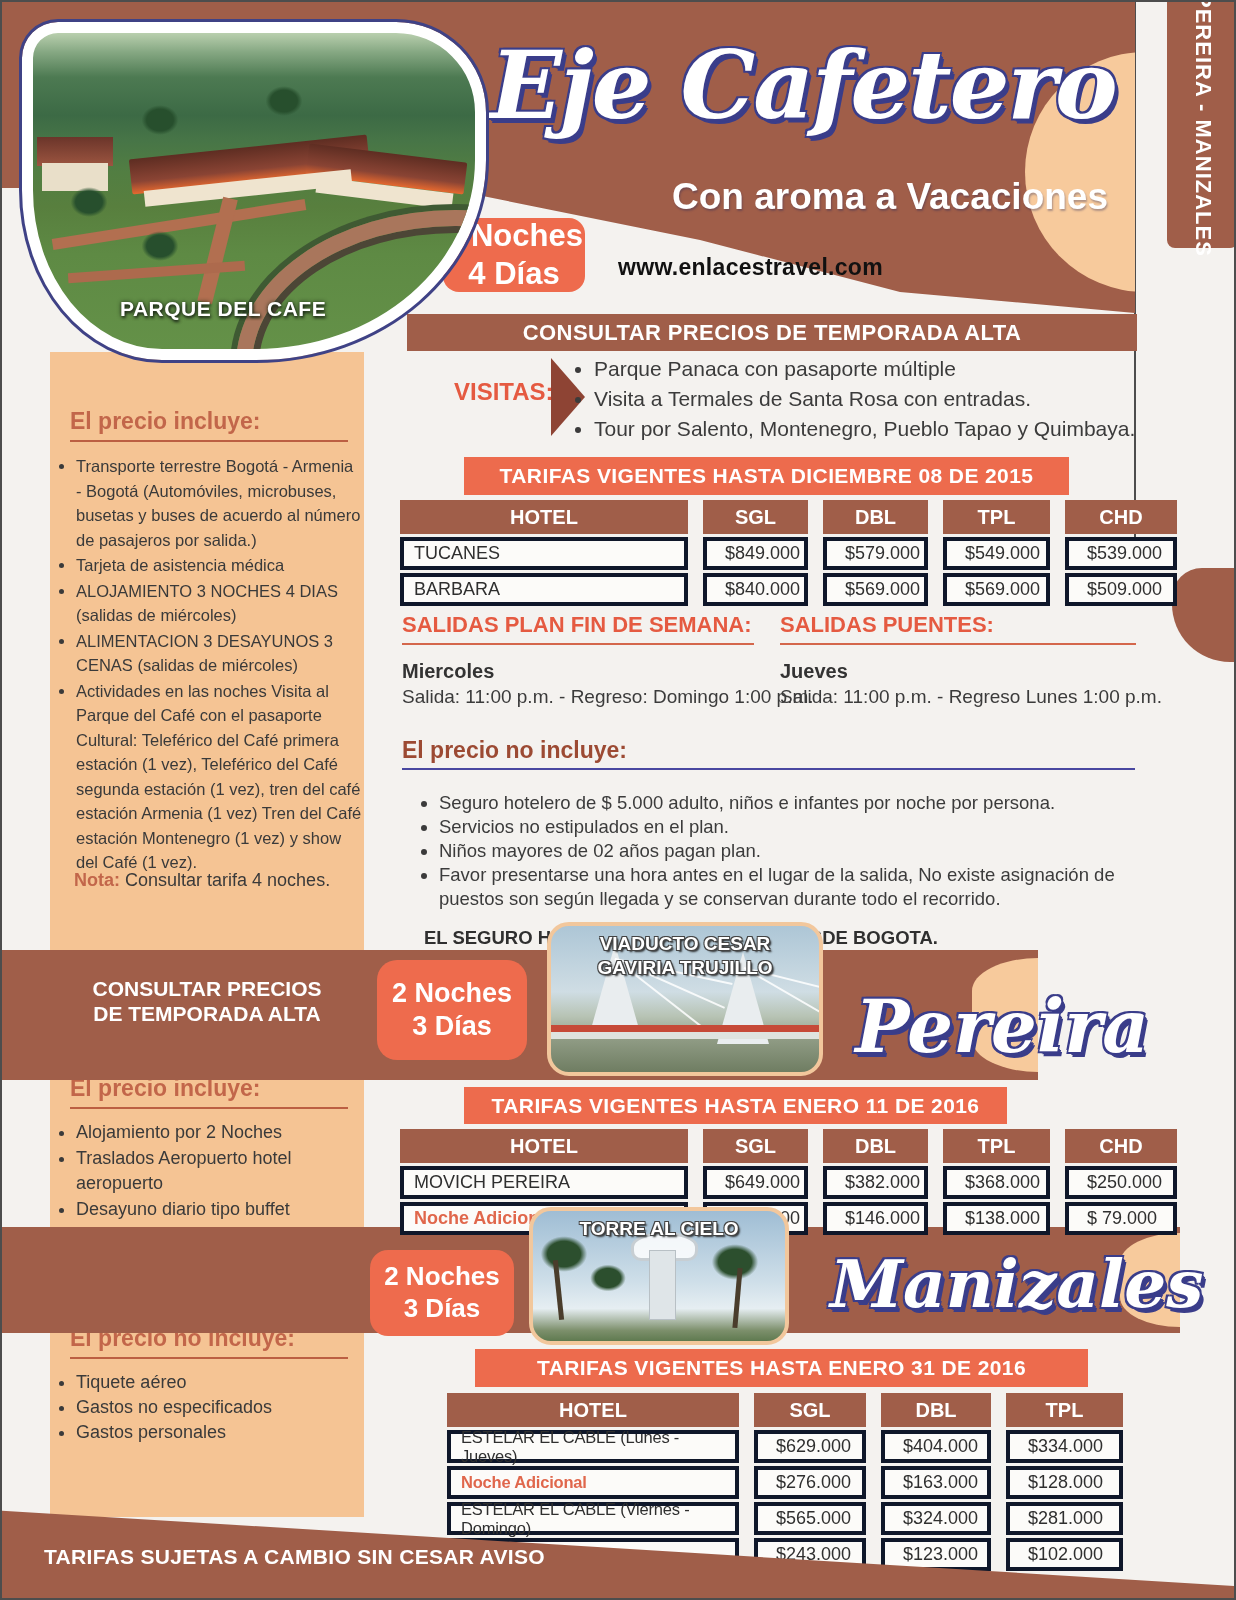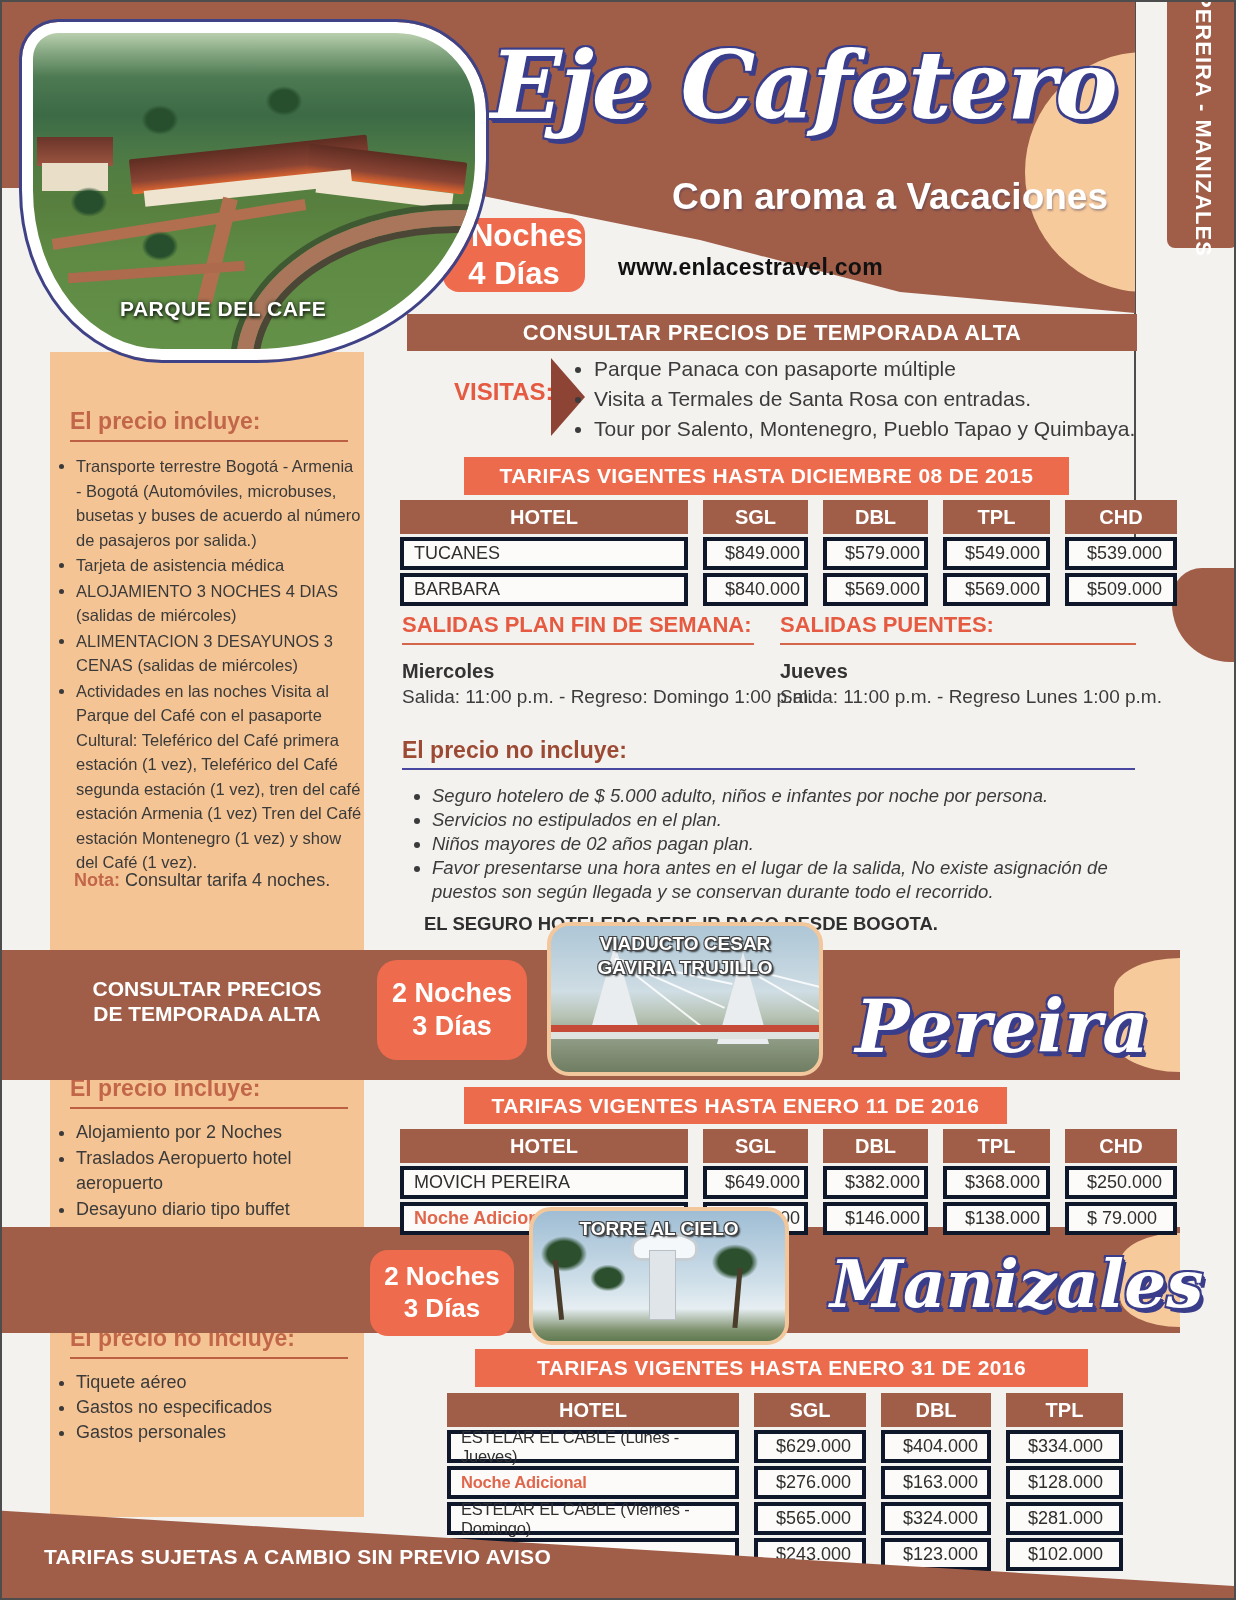--- a/index.html
+++ b/index.html
@@ -85,26 +85,26 @@
   
   .sal-h{position:absolute;font-size:22px;font-weight:bold;color:#e55a41;}
   .sal-hr{position:absolute;height:2px;background:#d4674b;}
   .sal-day{position:absolute;font-size:20px;font-weight:bold;color:#333;}
   .sal-detail{position:absolute;font-size:19px;color:#3b3b3b;}
 
   
   .ni-title{left:400px;top:735px;font-size:23px;font-weight:bold;color:#9c4a33;z-index:2;}
   .ni-hr{left:400px;top:766px;width:733px;height:2px;background:#4948a0;z-index:2;}
   .ni-flow{left:402px;top:774px;width:726px;z-index:2;font-size:18.5px;line-height:24px;color:#3b3b3b;}
-  .ni-flow ul{margin:8px;padding-left:20px;font-style:italic;}
+  .ni-flow ul{margin:15px;padding-left:20px;}
   .ni-bold{margin:2px 0 0 20px;font-weight:bold;color:#2f2f2f;}
 
   
   .band{background:#a05e49;z-index:1;}
-  .band1{left:0;top:948px;width:1178px;height:130px;text-decoration:underline;}
+  .band1{left:0;top:948px;width:1036px;height:130px;text-decoration:underline;}
   .band2{left:0;top:1225px;width:1178px;height:106px;}
   .band-season{position:absolute;left:80px;top:26px;width:250px;text-align:center;color:#fff;font-weight:bold;
        font-size:21px;line-height:25px;}
   .half-moon{position:absolute;right:0;background:#f7ca9c;}
   .hm1{top:8px;width:66px;height:114px;border-radius:114px 0 0 114px / 57px 0 0 57px;}
   .hm2{top:6px;width:60px;height:94px;border-radius:94px 0 0 94px / 47px 0 0 47px;}
   .badge2{left:375px;top:958px;width:150px;height:100px;font-size:27px;border-radius:20px;}
   .badge3{left:368px;top:1248px;width:144px;height:86px;font-size:26px;border-radius:18px;}
   .city-script{z-index:3;text-align:center;}
   .pereira-script{left:850px;top:982px;width:300px;font-size:72px;}
@@ -447,16 +447,16 @@
           <span>123.000</span>
         </div>
         <div class="td price">
           <span>$</span>
           <span>102.000</span>
         </div>
       </div>
     </div>
 
   <div class="abs footer-wedge">
-    <div class="footer-note">TARIFAS SUJETAS A CAMBIO SIN PREVIO AVISO</div>
+    <div class="footer-note">TARIFAS SUJETAS A CAMBIO SIN CESAR AVISO</div>
   </div>
 
 </div>
 
 </body></html>

